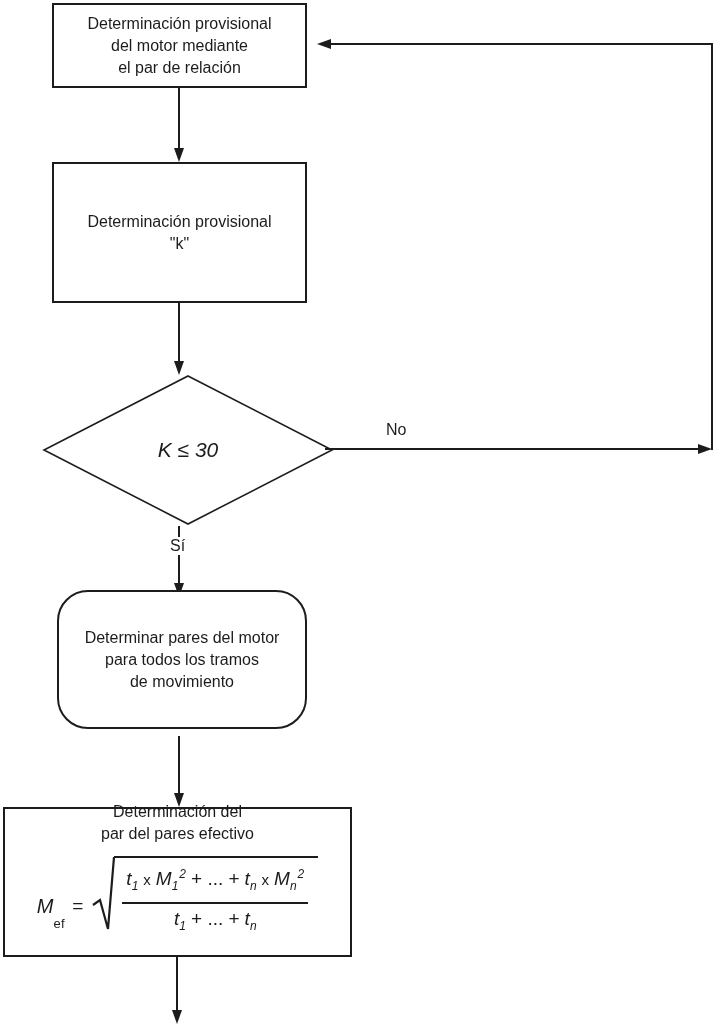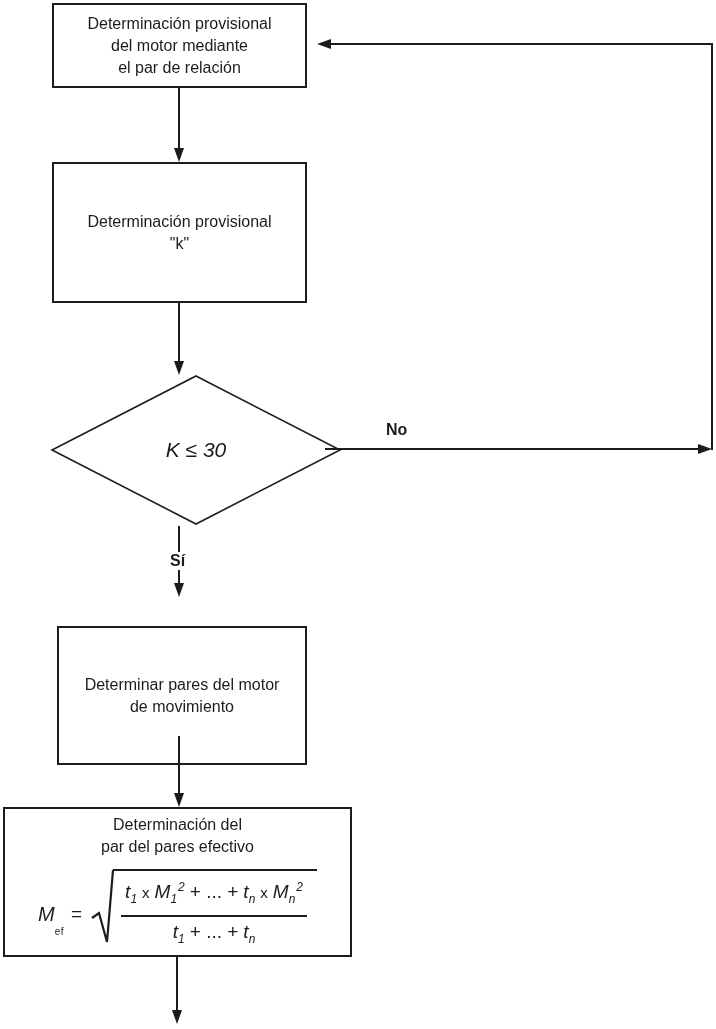--- a/index.html
+++ b/index.html
@@ -23,60 +23,60 @@
     display: flex;
     flex-direction: column;
     align-items: center;
     justify-content: center;
     text-align: center;
     font-size: 16px;
     line-height: 22px;
   }
   .box1 { left: 52px; top: 3px;   width: 255px; height: 85px; }
   .box2 { left: 52px; top: 162px; width: 255px; height: 141px; }
-  .box3 { left: 57px; top: 626px; width: 250px; height: 139px; }
-  .box4 { left: 3px;  top: 807px; width: 349px; height: 150px; justify-content: center; padding-top: 9px; }
+  .box3 { left: 57px; top: 590px; width: 250px; height: 139px; border-radius: 31px; }
+  .box4 { left: 3px;  top: 807px; width: 349px; height: 150px; justify-content: flex-end; padding-top: 9px; }
 
   
   .vline, .hline { position: absolute; background: var(--line); }
   .vline { width: 2px; }
   .hline { height: 2px; }
 
   
   .arr { position: absolute; width: 0; height: 0; }
   .arr-down  { border-left: 5px solid transparent; border-right: 5px solid transparent; border-top: 14px solid var(--line); }
   .arr-left  { border-top: 5px solid transparent; border-bottom: 5px solid transparent; border-right: 14px solid var(--line); }
   .arr-right { border-top: 5px solid transparent; border-bottom: 5px solid transparent; border-left: 14px solid var(--line); }
 
   
-  .diamond-wrap { position: absolute; left: 50px; top: 375px; width: 292px; height: 150px; }
+  .diamond-wrap { position: absolute; left: 42px; top: 375px; width: 292px; height: 150px; }
   .diamond-wrap svg { position: absolute; left: 0; top: 0; }
   .diamond-label {
     position: absolute; inset: 0;
     display: flex; align-items: center; justify-content: center;
     font-style: italic; font-size: 21px;
   }
 
-  .branch-label { position: absolute; font-size: 16px; background: var(--bg); padding: 0 3px; font-weight: bold; }
+  .branch-label { position: absolute; font-size: 16px; background: var(--bg); padding: 0 3px; }
   .label-no { left: 383px; top: 421px; }
-  .label-si { left: 167px; top: 552px; }
+  .label-si { left: 167px; top: 537px; }
 
   
   .formula {
     display: flex; align-items: center; justify-content: center;
     margin-top: 11px; width: 100%;
     font-size: 19px;
   }
   .mvar { font-style: italic; }
   .mef { font-size: 20px; font-style: italic; }
-  .mef-sub { font-size: 10px; vertical-align: -5px; letter-spacing: 0.5px; margin-top: 36px; }
+  .mef-sub { font-size: 13px; vertical-align: -5px; letter-spacing: 0.5px; margin-top: 36px; }
   .feq { margin: 0 9px 0 7px; }
   .sqrt { display: flex; align-items: flex-start; }
   .sqrt svg { flex: 0 0 auto; margin-top: 0; }
-  .radicand { border-top: 2px solid var(--line); padding: 3px 10px 8px 8px; text-align: center; margin-left: -1px; }
+  .radicand { border-top: 2px solid var(--line); padding: 3px 10px 16px 8px; text-align: center; margin-left: -1px; }
   .num { padding: 2px 4px 5px; white-space: nowrap; }
   .fbar { height: 2px; background: var(--line); }
   .den { padding: 4px 4px 2px; white-space: nowrap; }
   .s { font-size: 12px; font-style: italic; vertical-align: -5px; }
   .e { font-size: 12px; font-style: italic; vertical-align: 7px; margin-left: 1px; }
   .op { font-style: normal; font-size: 15px; margin: 0 5px; }
   .mid { font-style: normal; margin: 0 5px; }
 </style>
 </head>
 <body>
@@ -113,20 +113,21 @@
   <div class="vline" style="left:711px; top:43px; height:407px;"></div>
   <div class="hline" style="left:330px; top:43px; width:382px;"></div>
   <div class="arr arr-left" style="left:317px; top:39px;"></div>
 
   <div class="vline" style="left:178px; top:526px; height:58px;"></div>
   <span class="branch-label label-si">Sí</span>
   <div class="arr arr-down" style="left:174px; top:583px;"></div>
 
   <div class="pbox box3">
     <span>Determinar pares del motor</span>
+    <span>para todos los tramos</span>
     <span>de movimiento</span>
   </div>
 
   <div class="vline" style="left:178px; top:736px; height:58px;"></div>
   <div class="arr arr-down" style="left:174px; top:793px;"></div>
 
   <div class="pbox box4">
     <span>Determinación del</span>
     <span>par del pares efectivo</span>
 

